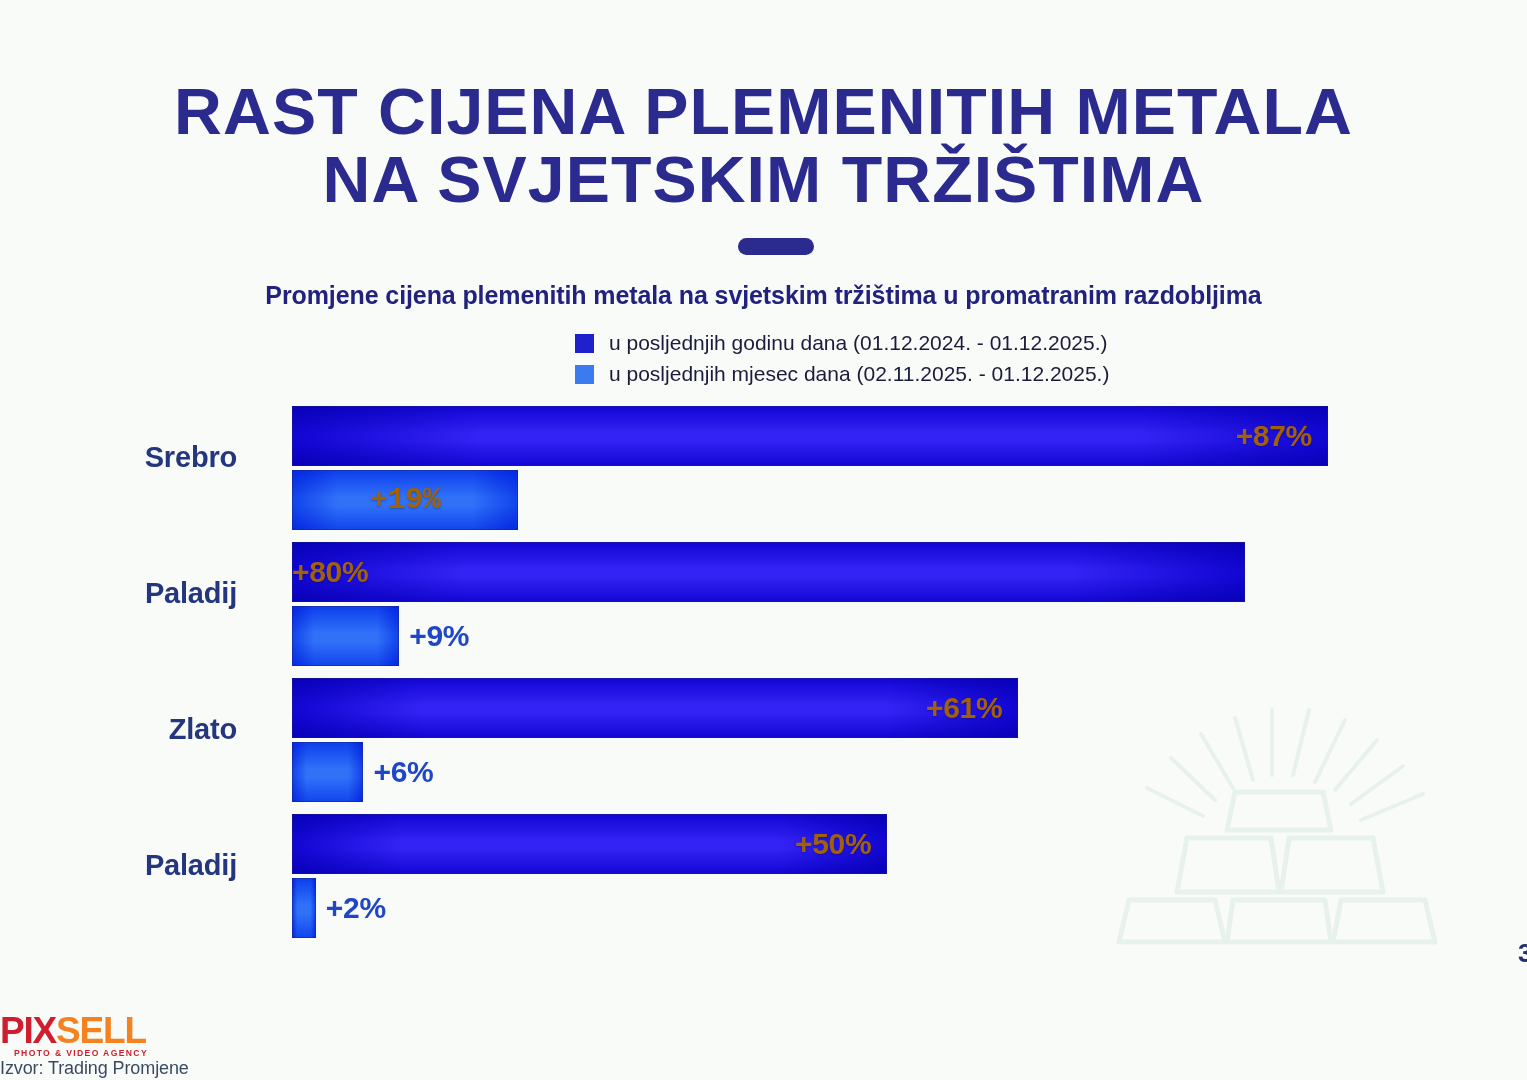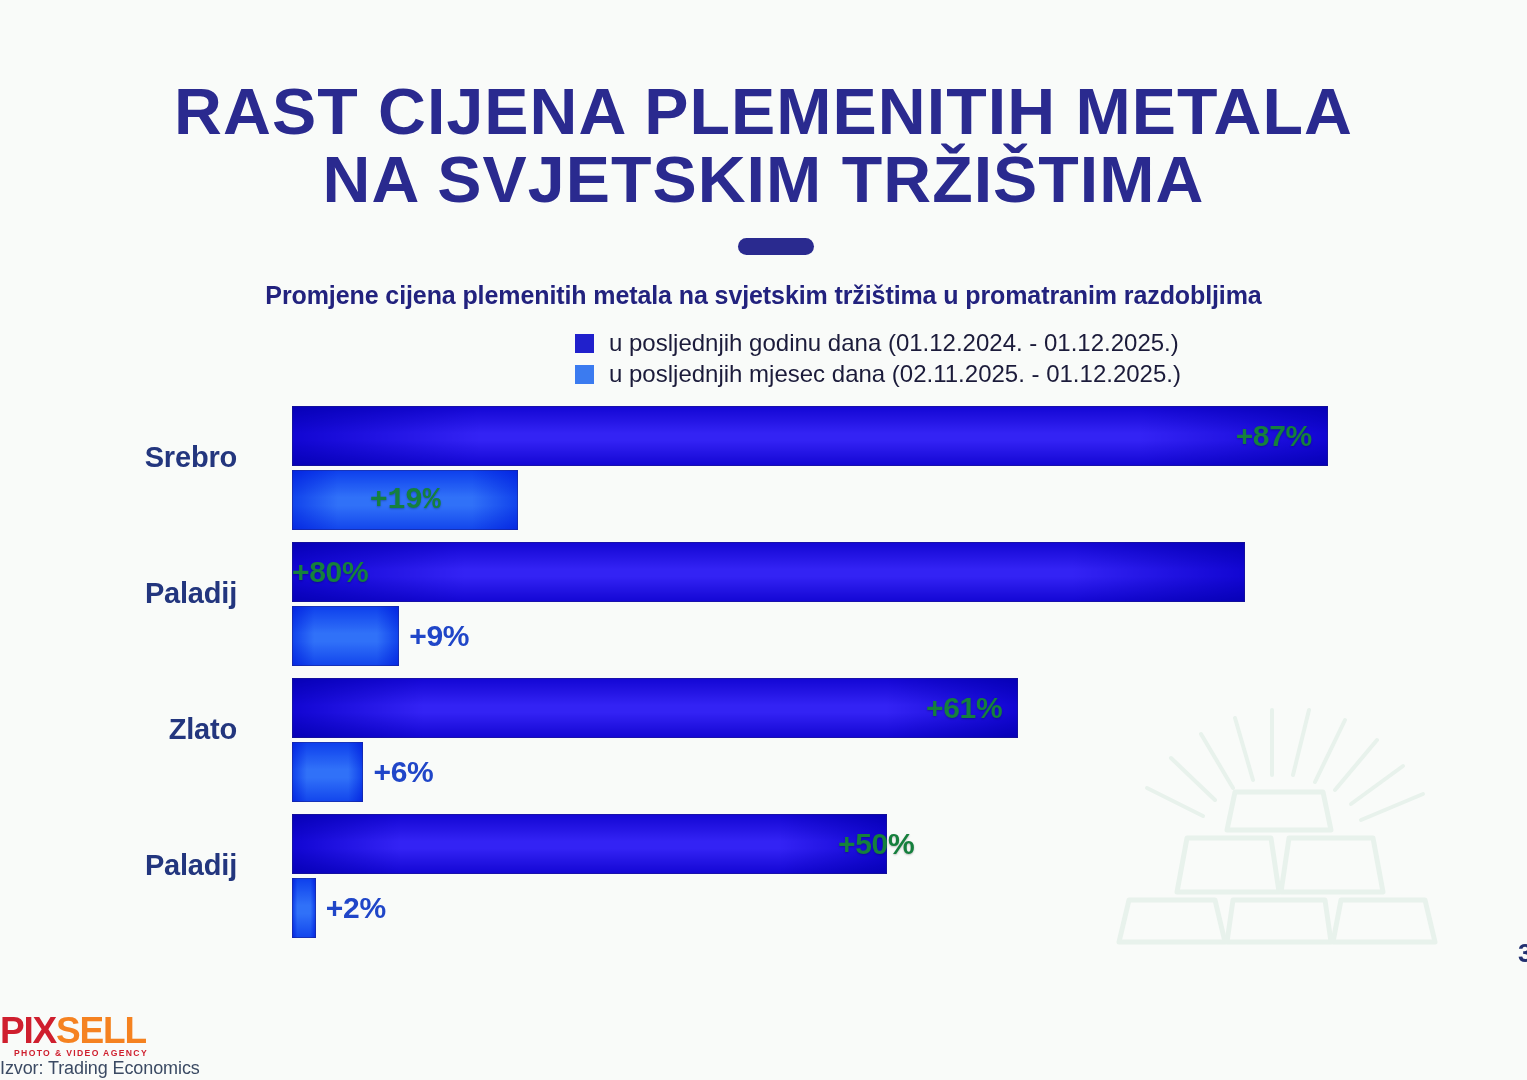--- a/index.html
+++ b/index.html
@@ -73,21 +73,21 @@
     align-items:center;
     height:26px;
     margin-bottom:5px;
   }
   .legend-swatch {
     width:19px; height:19px;
     margin-right:15px;
     flex:0 0 auto;
   }
   .legend-label {
-    font-size:24px;
+    font-size:21px;
     color:#1b1b3a;
     white-space:nowrap;
   }
 
   
   #chart { position:absolute; left:0; top:0; width:1484px; height:1080px; }
 
   .group { position:absolute; left:0; width:1527px; }
 
   .cat-label {
@@ -122,21 +122,21 @@
 
   .bar-value {
     position:absolute;
     height:60px;
     line-height:60px;
     font-size:30px;
     font-weight:bold;
     letter-spacing:-0.3px;
   }
   .value-inside {
-    color:#15803d;
+    color:#a16207;
     text-shadow:0 1px 2px rgba(0,0,0,0.25);
   }
   .value-outside {
     color:#2046c8;
   }
 
   
   #pixsell-logo {
     position:absolute;
     left:0px; top:1012px;
@@ -242,30 +242,30 @@
       <div class="group" style="top: 0px;">
         <div class="cat-label" style="top: 713px;">Zlato</div>
         <div class="bar bar-year" style="top: 678px; width: 726.391px;"></div>
         <div class="bar-value value-inside" style="top: 678px; left: 292px; width: 710.391px; text-align: right;">+61%</div>
         <div class="bar bar-month" style="top: 742px; width: 71.4483px;"></div>
         <div class="bar-value value-outside" style="top: 742px; left: 373.448px; text-align: left;">+6%</div>
       </div>
       <div class="group" style="top: 0px;">
         <div class="cat-label" style="top: 849px;">Paladij</div>
         <div class="bar bar-year" style="top: 814px; width: 595.402px;"></div>
-        <div class="bar-value value-inside" style="top: 814px; left: 292px; width: 579.402px; text-align: right; margin-left: 43px;">+50%</div>
+        <div class="bar-value value-inside" style="top: 814px; left: 292px; width: 579.402px; text-align: right;">+50%</div>
         <div class="bar bar-month" style="top: 878px; width: 23.8161px;"></div>
         <div class="bar-value value-outside" style="top: 878px; left: 325.816px; text-align: left;">+2%</div>
       </div>
     </div>
 
   <div id="pixsell-logo">
     <div id="pixsell-word">
       <span class="px-red">PIX</span><span class="px-orange">SELL</span>
     </div>
     <div id="pixsell-tag">PHOTO &amp; VIDEO AGENCY</div>
   </div>
 
-  <div id="source">Izvor: Trading Economics</div>
+  <div id="source">Izvor: Trading Promjene</div>
 
   <div id="page-marker">3</div>
 
 </div>
 
 </body></html>

